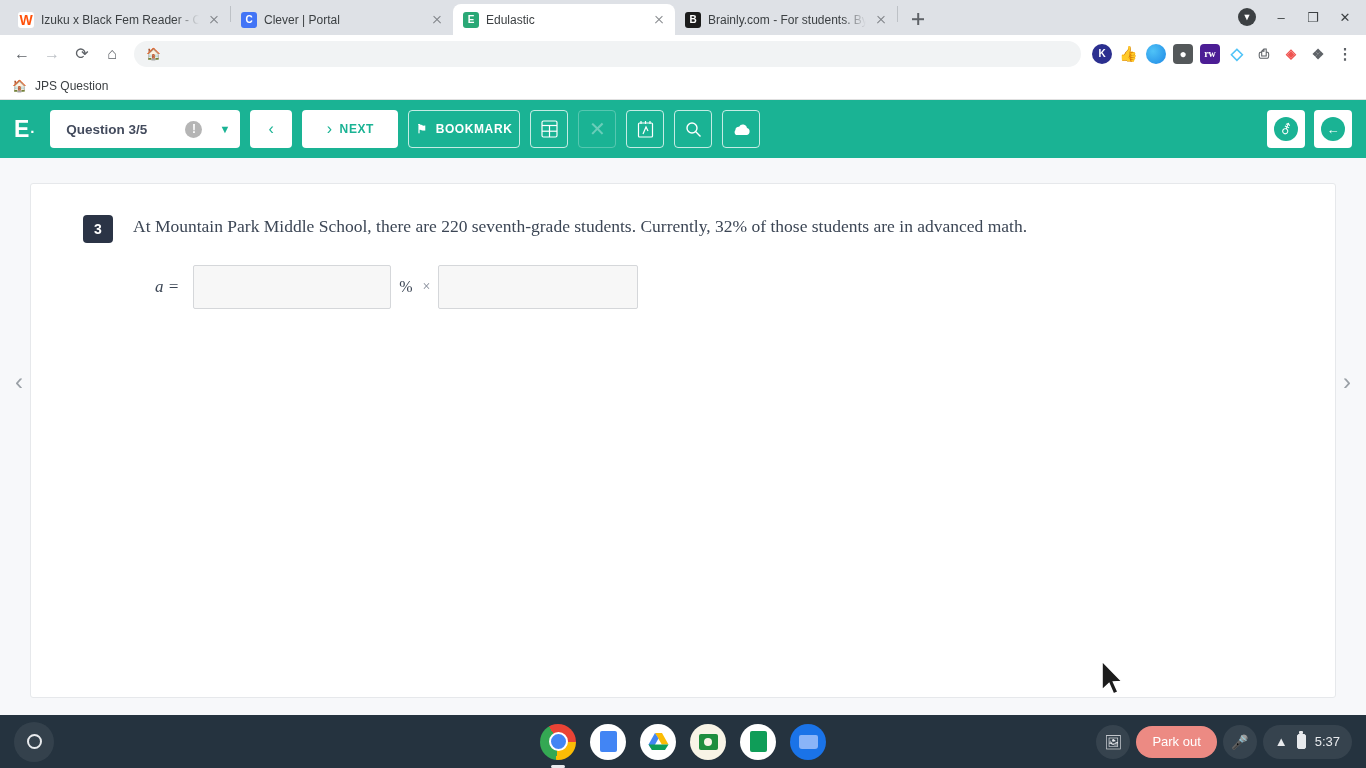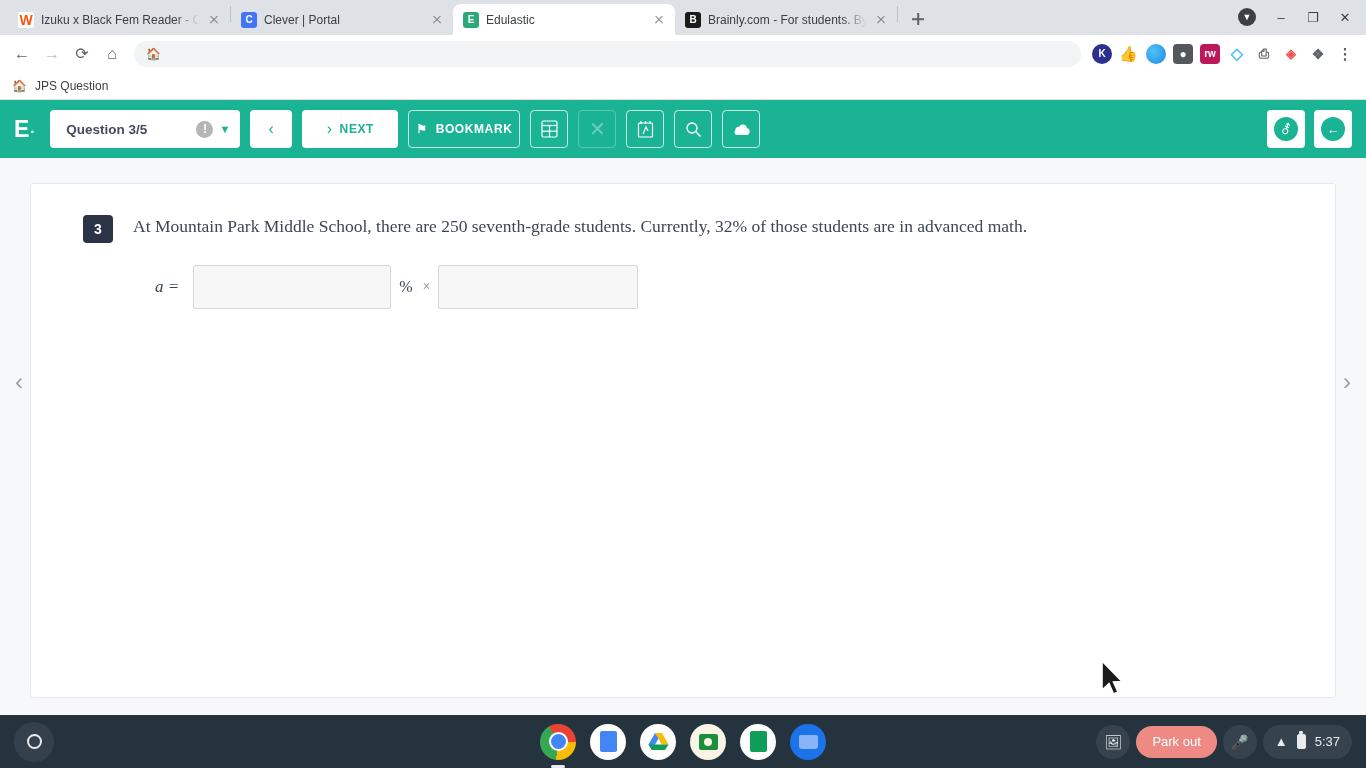--- a/index.html
+++ b/index.html
@@ -86,21 +86,21 @@
   .ext-row { display: flex; align-items: center; gap: 1px; }
   .exticon {
     width: 20px; height: 20px; margin: 0 3px; border-radius: 4px;
     display: flex; align-items: center; justify-content: center;
     font-size: 10px; color: #fff; font-weight: bold;
   }
   .kami   { background: #2b2f8f; border-radius: 50%; }
   .thumb  { background: transparent; font-size: 15px; }
   .screencastify { background: radial-gradient(circle at 35% 35%, #4fc3f7, #1e88e5); border-radius: 50%; }
   .readwrite { background: #54585a; border-radius: 4px; }
-  .rw2 { background: #be185d; }
+  .rw2 { background: #4c1d95; font-family: Liberation Serif, serif; }
   .teal-diamond { background: transparent; }
   .printer { background: transparent; color: #5f6368; font-size: 13px; }
   .redplay { background: transparent; }
   .puzzle { background: transparent; color: #5f6368; font-size: 14px; }
   .kebab { color: #5f6368; font-size: 15px; letter-spacing: 0; }
 
   .bookmarkbar {
     height: 28px; background: #fff; display: flex; align-items: center;
     padding: 0 12px; gap: 7px; font-size: 12px; color: #3c4043;
     border-bottom: 1px solid #e0e0e0;
@@ -114,21 +114,21 @@
     padding: 0 14px; gap: 10px;
   }
   .logo-e {
     color: #fff; font-size: 23px; font-weight: bold; letter-spacing: -1px;
     padding-right: 6px; display: flex; align-items: baseline;
   }
   .logo-dot { font-size: 15px; margin-left: 2px; }
   .qselect {
     width: 190px; height: 38px; background: #fff; border-radius: 4px;
     display: flex; align-items: center; padding: 0 10px 0 16px;
-    font-size: 13.5px; font-weight: bold; color: #434b5d; gap: 6px;
+    font-size: 13.5px; font-weight: bold; color: #434b5d; gap: 17px;
   }
   .qselect .label { flex: 1; }
   .warn-dot {
     width: 17px; height: 17px; border-radius: 50%; background: #b5b5b5;
     color: #fff; font-size: 12px; font-weight: bold; line-height: 17px;
     text-align: center;
   }
   .chev-down { color: #1ab394; font-size: 11px; }
 
   .hbtn {
@@ -434,21 +434,21 @@
 
     <div class="content-area">
 
       <span class="nav-arrow left">‹</span>
       <span class="nav-arrow right">›</span>
 
       <div class="card">
 
         <div class="q-row">
           <span class="q-badge">3</span>
-          <span class="q-text">At Mountain Park Middle School, there are 250 seventh-grade students.  Currently, 32% of those students are in advanced math.</span>
+          <span class="q-text">At Mountain Park Middle School, there are 220 seventh-grade students.  Currently, 32% of those students are in advanced math.</span>
         </div>
 
 
         <div class="eq-row">
           <span class="eq-lhs">a =</span>
           <input class="ansbox w1" type="text" value="" style="">
           <span class="op">
             <span>%</span>
             <span style="color:#7b8290;font-size:14px">×</span>
           </span>

